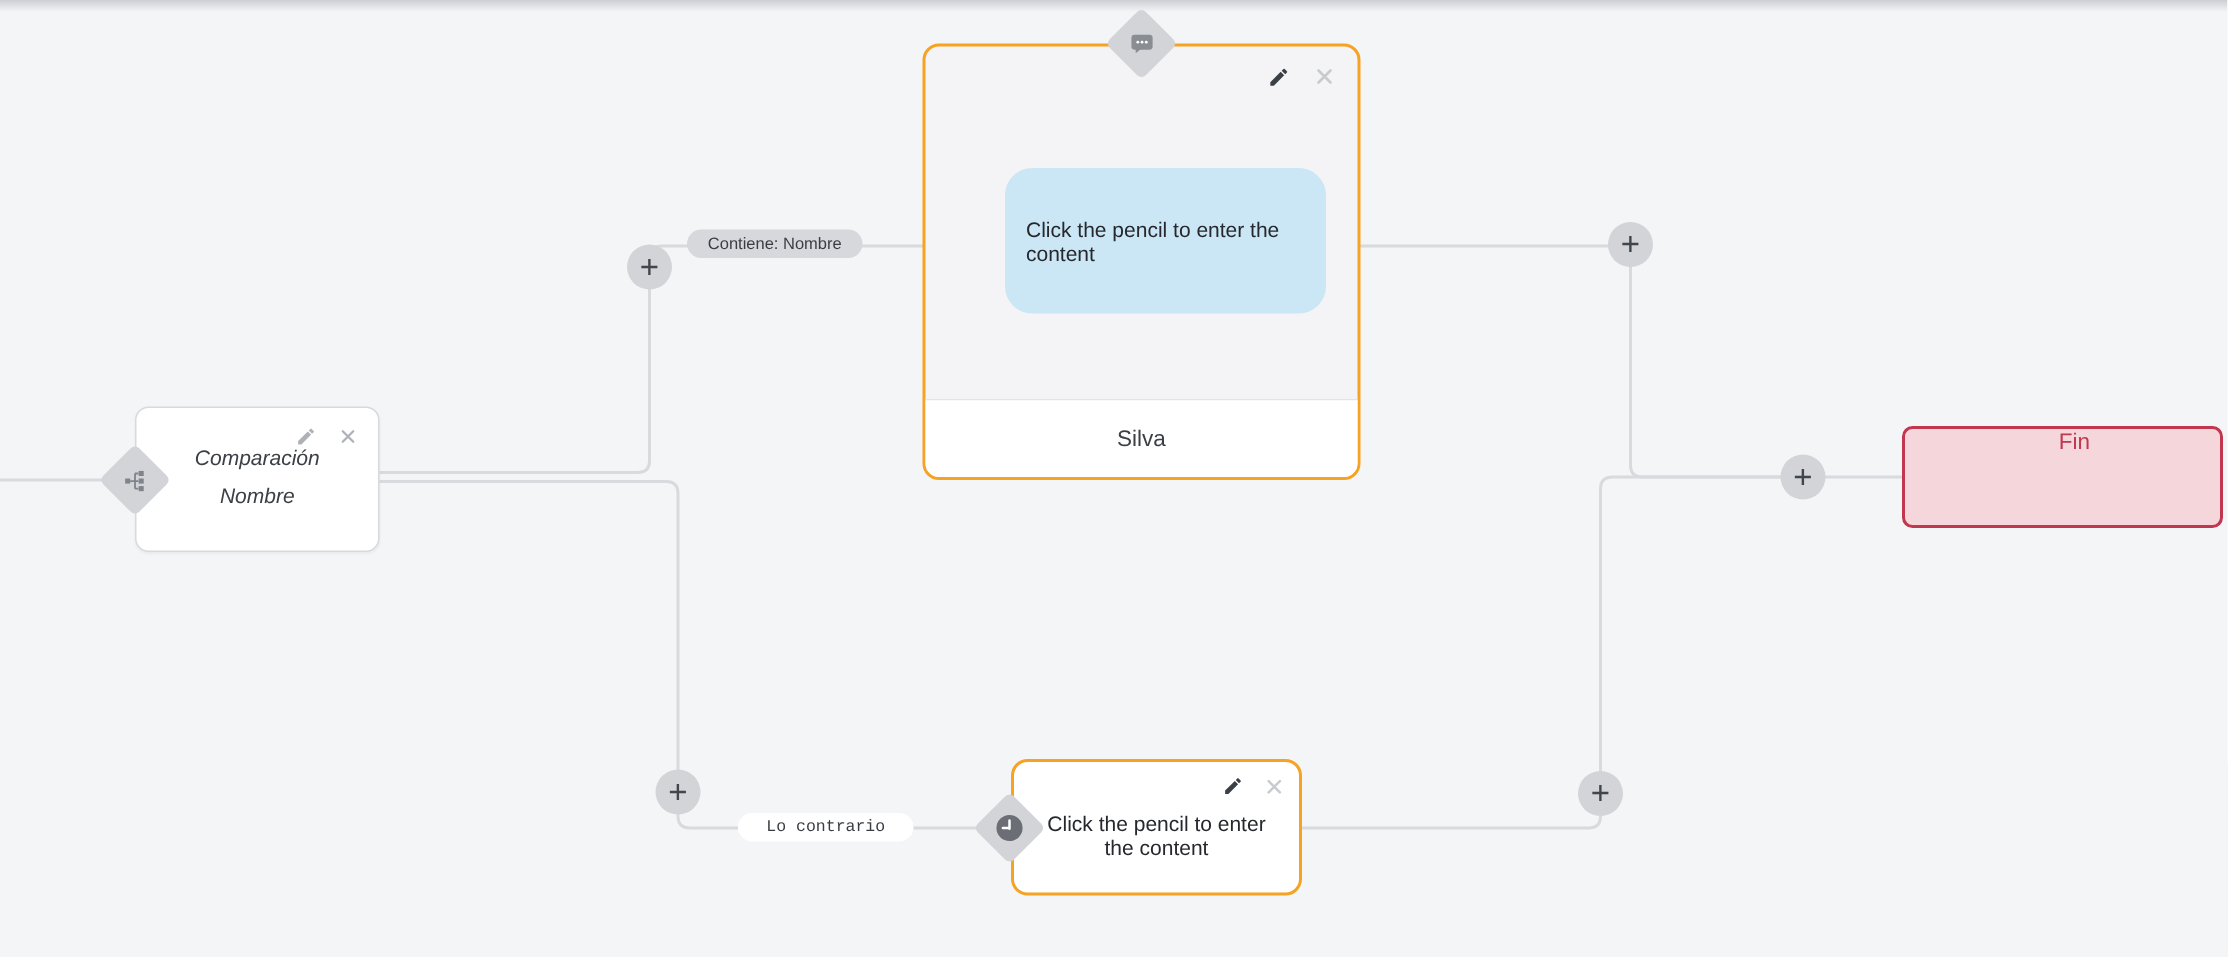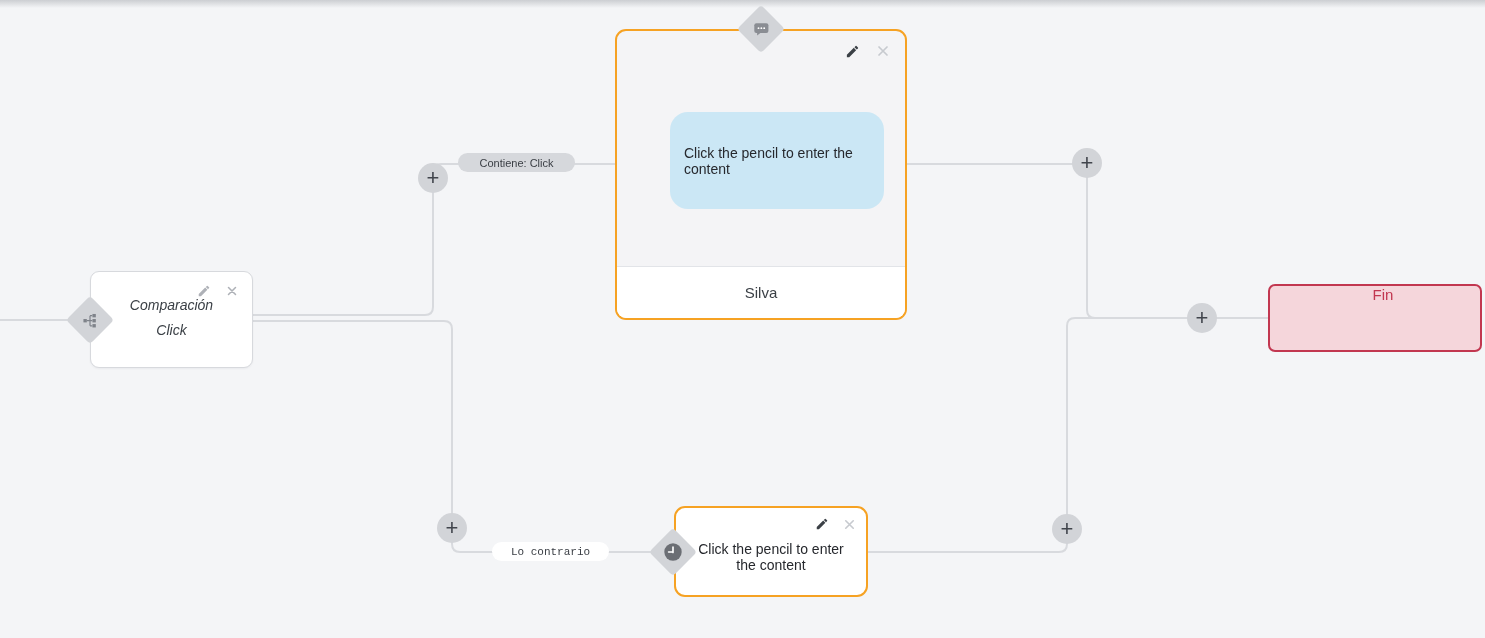--- a/index.html
+++ b/index.html
@@ -113,21 +113,21 @@
 
   <svg class="edges" width="1485" height="638">
     <path d="M0,320 H73"></path>
     <path d="M253,315 H425 Q433,315 433,307 V172 Q433,164 441,164 H616"></path>
     <path d="M253,321 H444 Q452,321 452,329 V544 Q452,552 460,552 H658"></path>
     <path d="M906,164 H1079 Q1087,164 1087,172 V310 Q1087,318 1095,318 H1268"></path>
     <path d="M867,552 H1059 Q1067,552 1067,544 V326 Q1067,318 1075,318 H1190"></path>
   </svg>
   <div class="top-shadow"></div>
 
-  <div class="pill pill-true">Contiene: Click</div>
+  <div class="pill pill-true">Contiene: Nombre</div>
   <div class="pill pill-false">Lo contrario</div>
 
   <div class="plus plus-1">+</div>
   <div class="plus plus-2">+</div>
   <div class="plus plus-3">+</div>
   <div class="plus plus-4">+</div>
   <div class="plus plus-5">+</div>
 
   <div class="node node-condition">
     <div class="icon-row" style="top:11px;right:12px;gap:12px;">
@@ -137,21 +137,21 @@
           </svg>
       </span>
       <span class="icon-btn x-light">
         <svg width="14" height="14" viewBox="0 0 24 24">
             <path d="M6 6 18 18 M18 6 6 18" stroke="currentColor" stroke-width="2.6" stroke-linecap="round"></path>
           </svg>
       </span>
     </div>
     <div class="titles">
       <div class="l1">Comparación</div>
-      <div class="l2">Click</div>
+      <div class="l2">Nombre</div>
     </div>
   </div>
   <div class="diamond diamond-condition">
     <span class="di">
       <svg width="15" height="15" viewBox="0 0 16 16">
         <path d="M4.6 8 H8 M8 2.6 V13.4 M8 2.6 H10.4 M8 8 H10.4 M8 13.4 H10.4" stroke="#7f838a" stroke-width="1.3" fill="none"></path>
         <rect x="1" y="6.2" width="3.6" height="3.6" fill="#7f838a"></rect>
         <rect x="10.6" y="0.8" width="3.6" height="3.6" fill="#7f838a"></rect>
         <rect x="10.6" y="6.2" width="3.6" height="3.6" fill="#7f838a"></rect>
         <rect x="10.6" y="11.6" width="3.6" height="3.6" fill="#7f838a"></rect>

